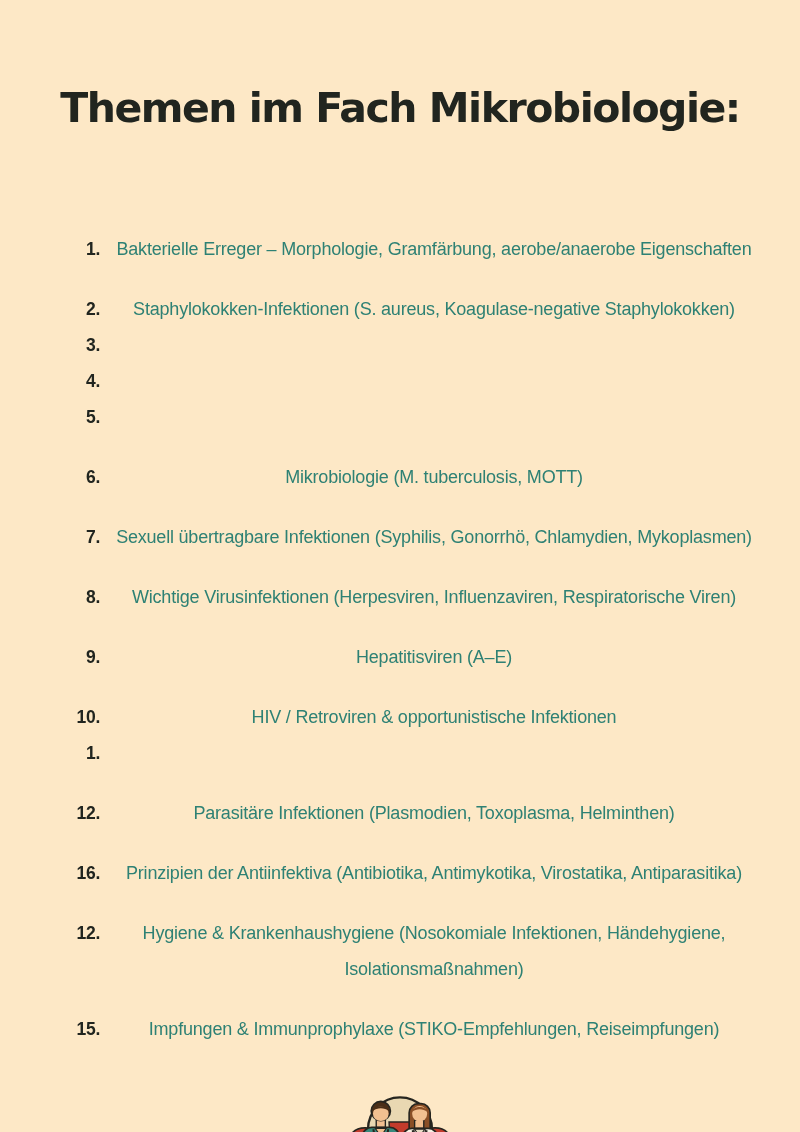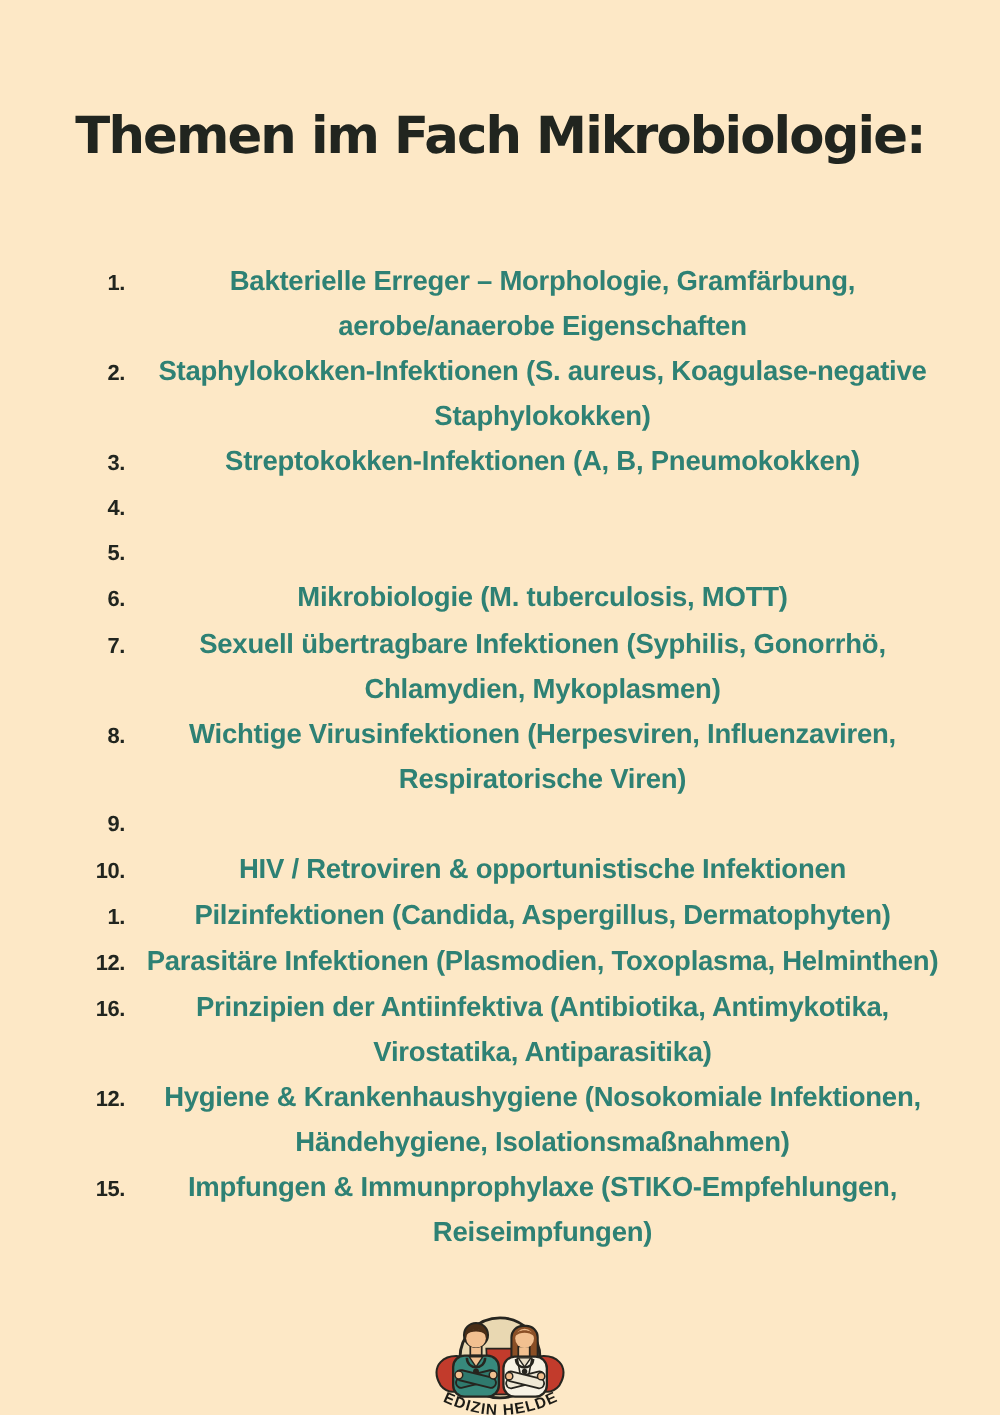--- a/index.html
+++ b/index.html
@@ -47,25 +47,26 @@
     padding-right: 12px;
     font-weight: 700;
     font-size: 17.5px;
     line-height: 36px;
     color: #21251f;
     letter-spacing: -0.3px;
   }
   .topic-text {
     flex: 1;
     text-align: center;
-    font-weight: 700;
-    font-size: 22px;
+    font-weight: 400;
+    font-size: 18px;
     line-height: 36px;
     color: #2e8174;
     letter-spacing: -0.2px;
+    margin-top: 24px;
   }
   .logo-wrap {
     margin-top: 40px;
     width: 132px;
     display: flex;
     justify-content: center;
   }
   .logo-wrap svg {
     display: block;
   }
@@ -81,21 +82,20 @@
     <div class="topic-row">
       <div class="topic-num">1.</div>
       <div class="topic-text">Bakterielle Erreger – Morphologie, Gramfärbung, aerobe/anaerobe Eigenschaften</div>
     </div>
     <div class="topic-row">
       <div class="topic-num">2.</div>
       <div class="topic-text">Staphylokokken-Infektionen (S. aureus, Koagulase-negative Staphylokokken)</div>
     </div>
     <div class="topic-row">
       <div class="topic-num">3.</div>
-      <div class="topic-text">Streptokokken-Infektionen (A, B, Pneumokokken)</div>
     </div>
     <div class="topic-row">
       <div class="topic-num">4.</div>
     </div>
     <div class="topic-row">
       <div class="topic-num">5.</div>
     </div>
     <div class="topic-row">
       <div class="topic-num">6.</div>
       <div class="topic-text">Mikrobiologie (M. tuberculosis, MOTT)</div>
@@ -103,28 +103,28 @@
     <div class="topic-row">
       <div class="topic-num">7.</div>
       <div class="topic-text">Sexuell übertragbare Infektionen (Syphilis, Gonorrhö, Chlamydien, Mykoplasmen)</div>
     </div>
     <div class="topic-row">
       <div class="topic-num">8.</div>
       <div class="topic-text">Wichtige Virusinfektionen (Herpesviren, Influenzaviren, Respiratorische Viren)</div>
     </div>
     <div class="topic-row">
       <div class="topic-num">9.</div>
+      <div class="topic-text">Hepatitisviren (A–E)</div>
     </div>
     <div class="topic-row">
       <div class="topic-num">10.</div>
       <div class="topic-text">HIV / Retroviren &amp; opportunistische Infektionen</div>
     </div>
     <div class="topic-row">
       <div class="topic-num">1.</div>
-      <div class="topic-text">Pilzinfektionen (Candida, Aspergillus, Dermatophyten)</div>
     </div>
     <div class="topic-row">
       <div class="topic-num">12.</div>
       <div class="topic-text">Parasitäre Infektionen (Plasmodien, Toxoplasma, Helminthen)</div>
     </div>
     <div class="topic-row">
       <div class="topic-num">16.</div>
       <div class="topic-text">Prinzipien der Antiinfektiva (Antibiotika, Antimykotika, Virostatika, Antiparasitika)</div>
     </div>
     <div class="topic-row">

